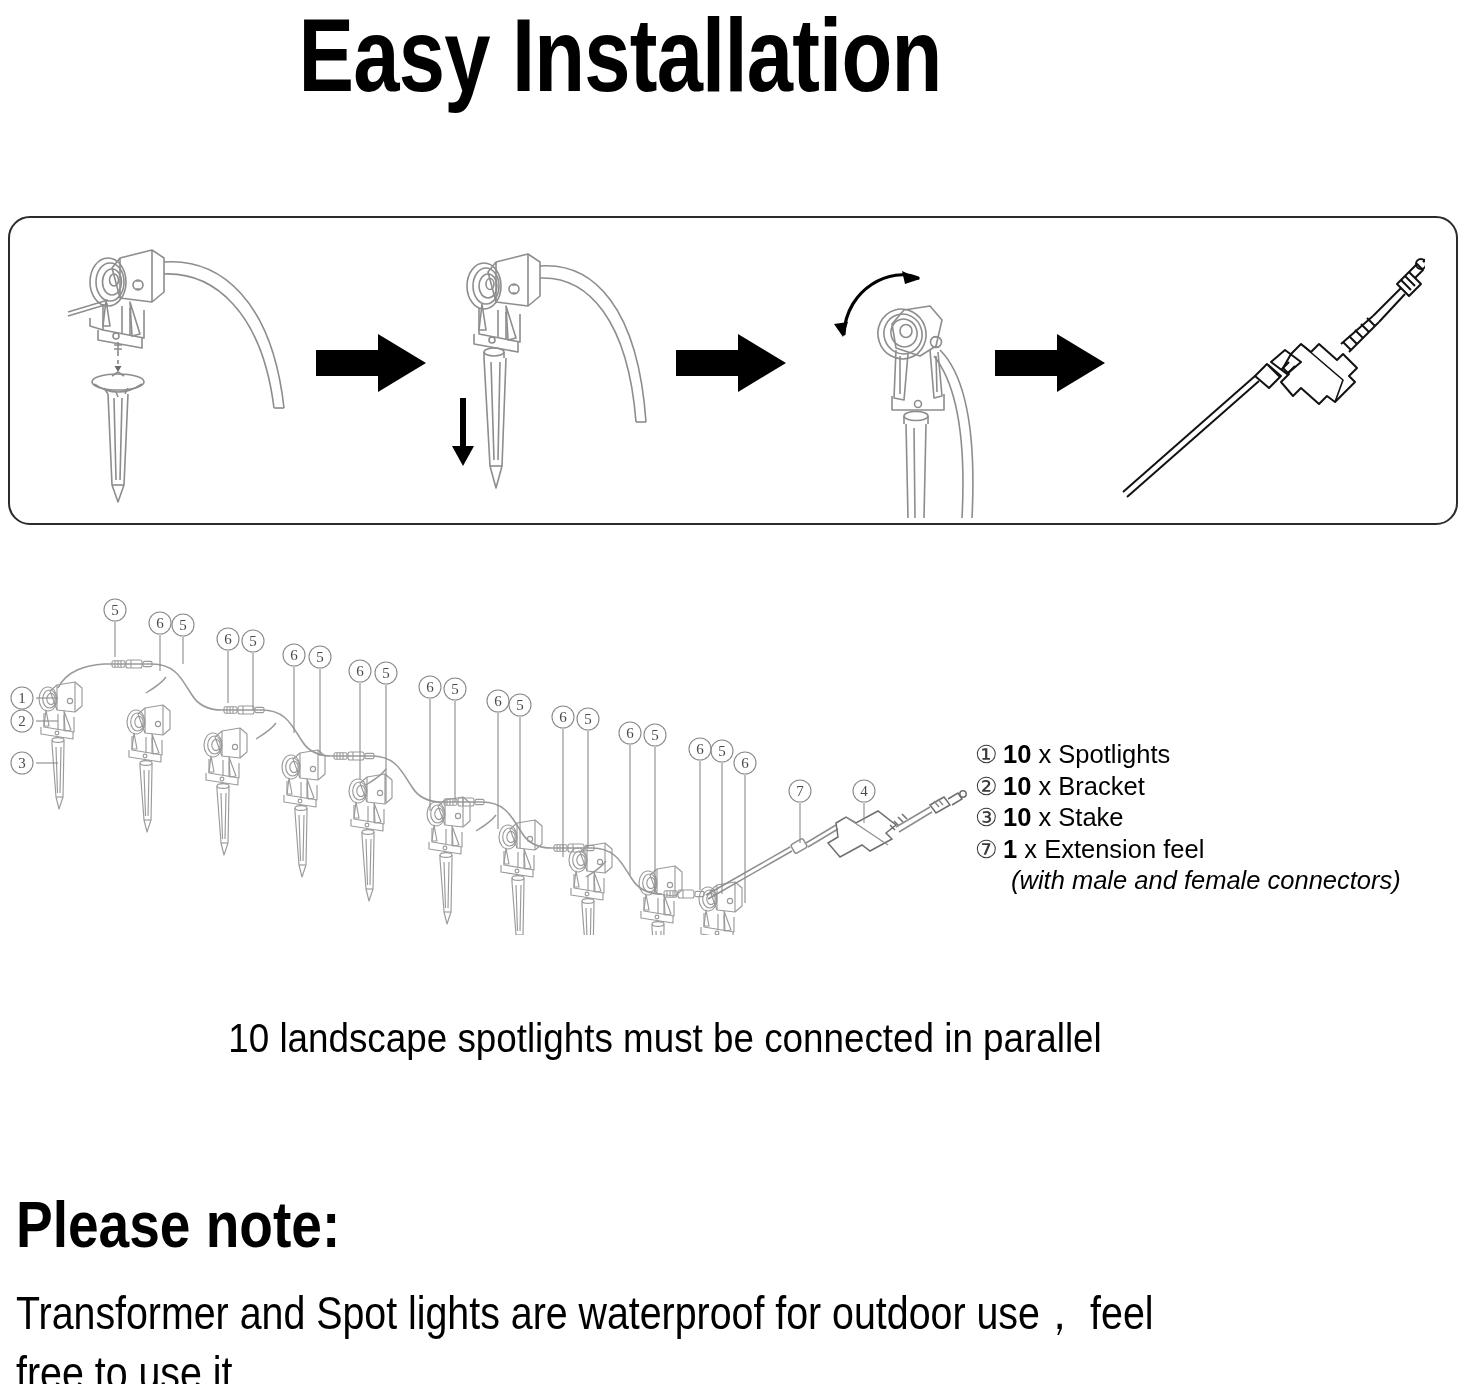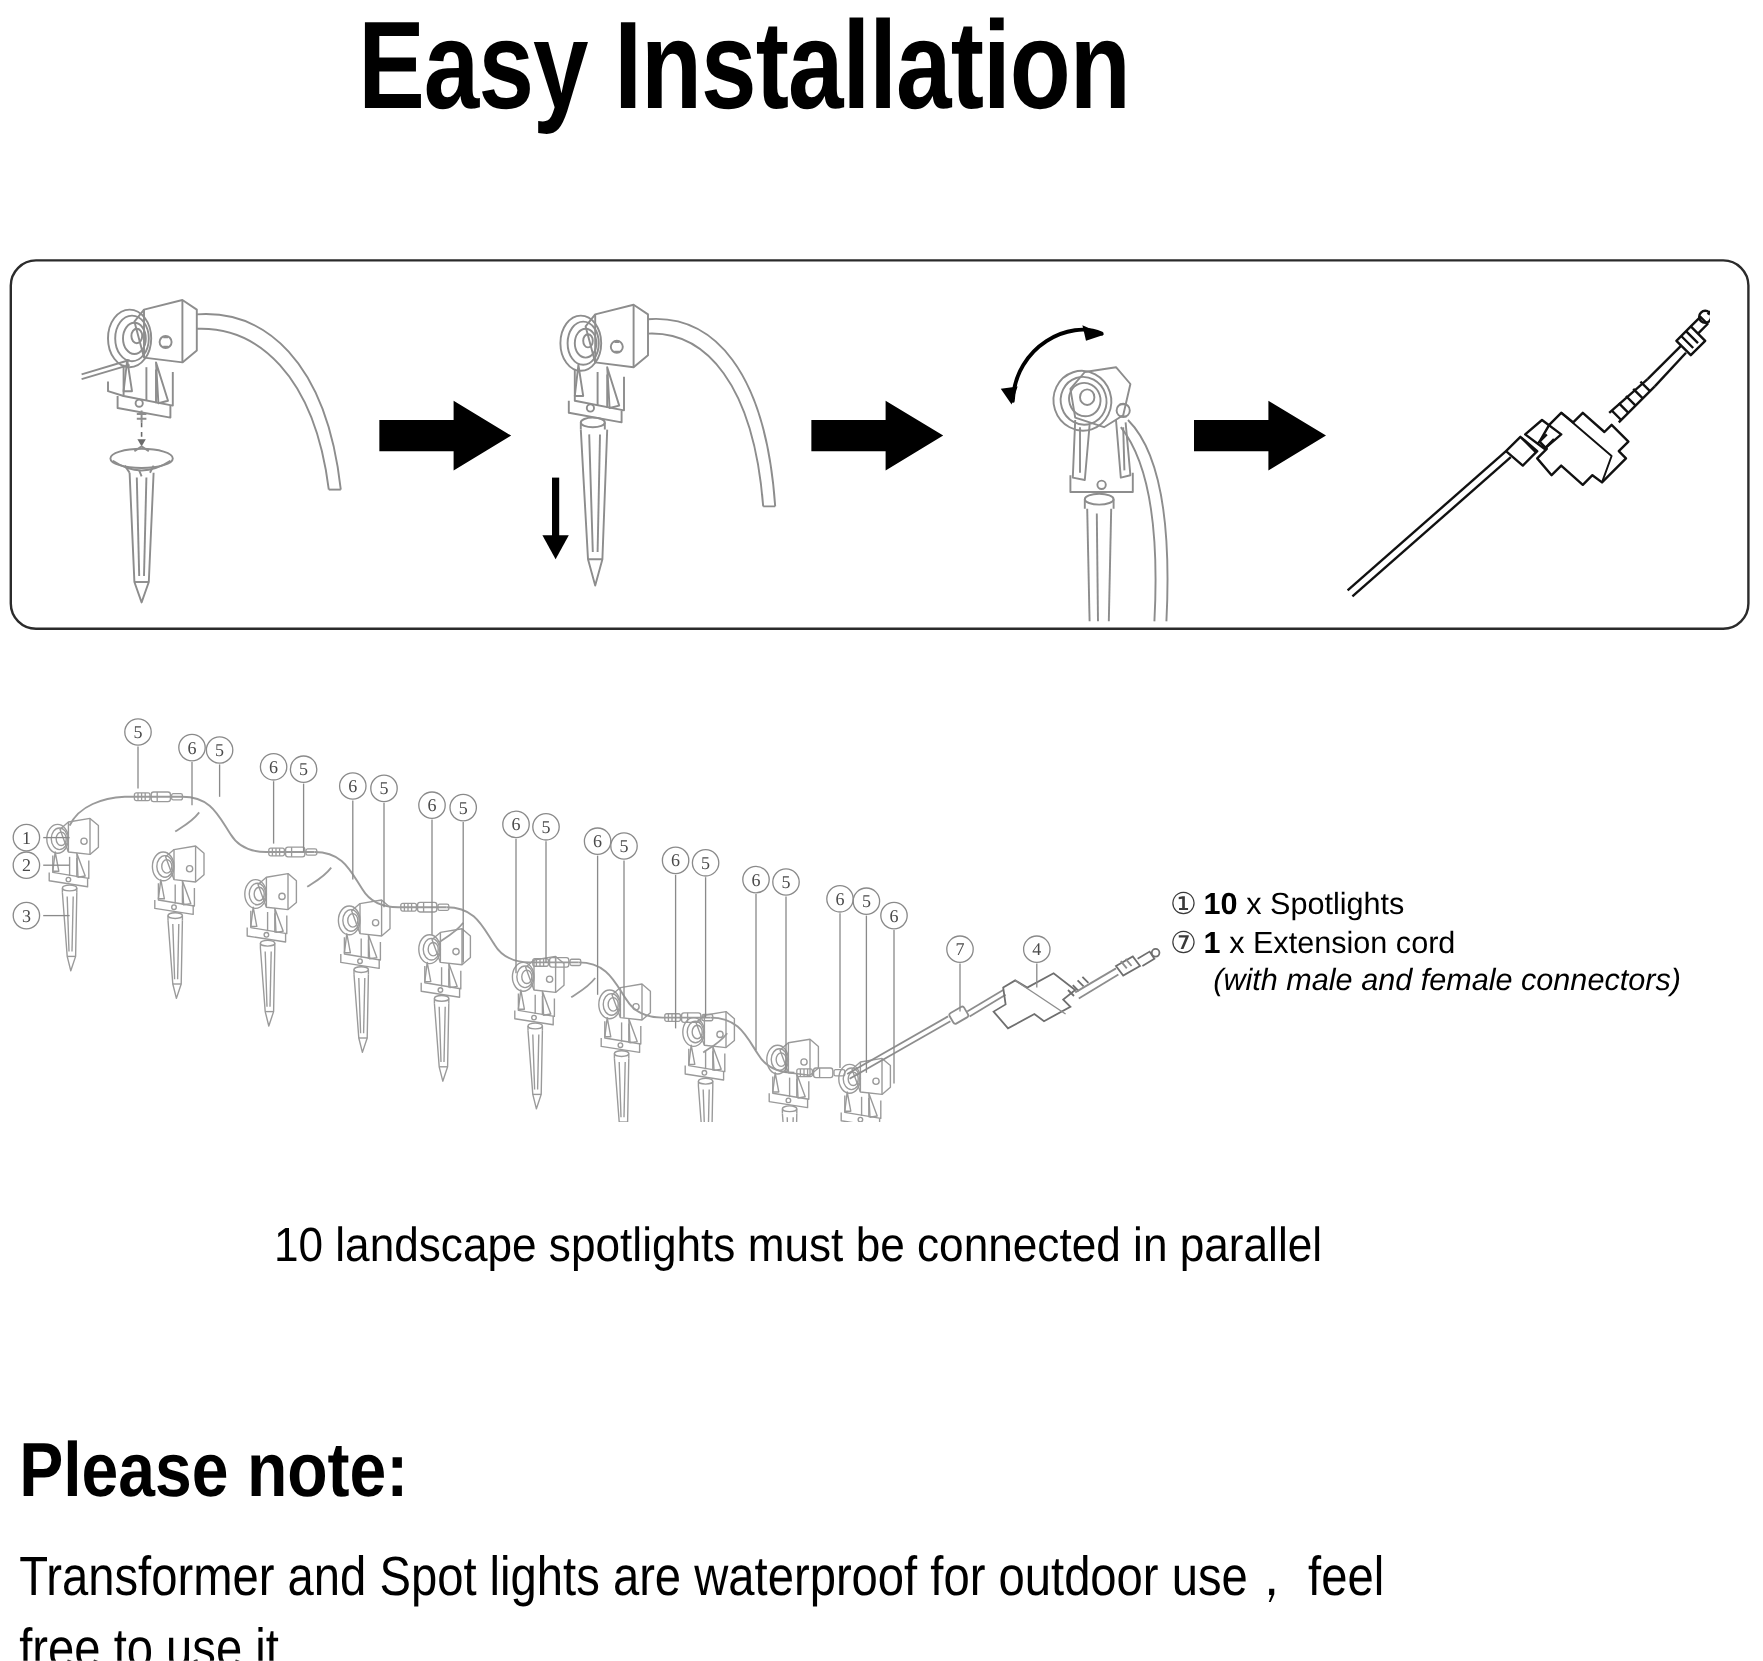--- a/index.html
+++ b/index.html
@@ -453,21 +453,27 @@
         <text x="864" y="211">4</text>
       </g>
     </svg>
   </div>
 
   <div id="legend">
     <span class="leg-row">
       <span class="leg-num">①</span><span class="leg-qty">10</span> <span>x</span> <span>Spotlights</span>
     </span>
     <span class="leg-row">
-      <span class="leg-num">⑦</span><span class="leg-qty">1</span> <span>x</span> <span>Extension cord</span>
+      <span class="leg-num">②</span><span class="leg-qty">10</span> <span>x</span> <span>Bracket</span>
+    </span>
+    <span class="leg-row">
+      <span class="leg-num">③</span><span class="leg-qty">10</span> <span>x</span> <span>Stake</span>
+    </span>
+    <span class="leg-row">
+      <span class="leg-num">⑦</span><span class="leg-qty">1</span> <span>x</span> <span>Extension feel</span>
     </span>
     <span class="leg-sub">(with male and female connectors)</span>
   </div>
 
   <div id="caption">10 landscape spotlights must be connected in parallel</div>
 
   <div id="note-head">Please note:</div>
   <div id="note-body">
     <span class="nb-line">Transformer and Spot lights are waterproof for outdoor use，  feel</span>
     <span class="nb-line">free to use it.</span>

